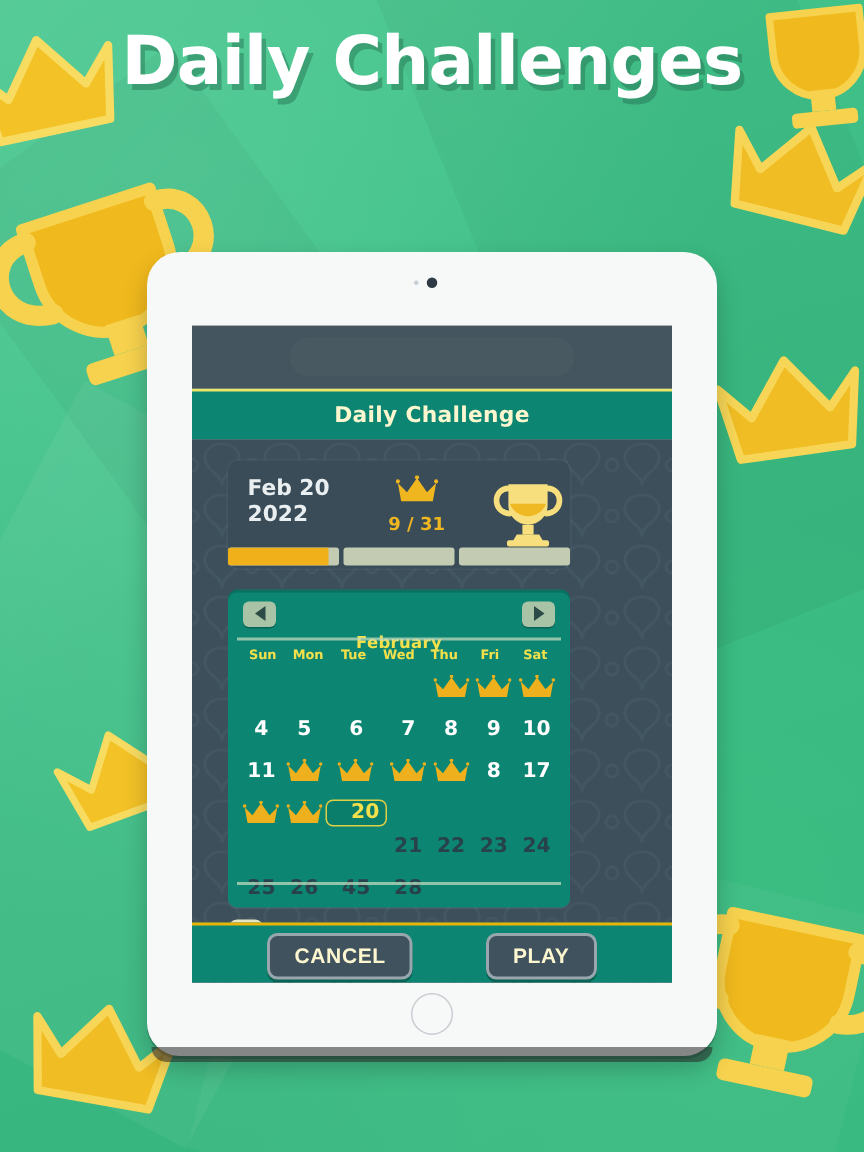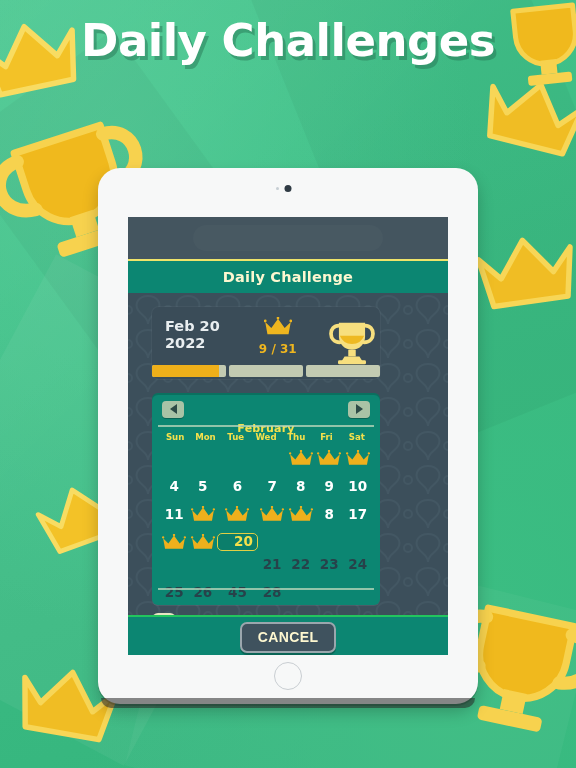--- a/index.html
+++ b/index.html
@@ -129,21 +129,21 @@
   .push-box{
     width:24px;height:22px;border-radius:6px;background:#e6e5c2;
     display:flex;align-items:center;justify-content:center;
     box-shadow:0 1px 0 rgba(0,0,0,0.25);cursor:pointer;
   }
   .push-box i{display:block;width:14px;height:13px;border-radius:3px;background:#2dab82;}
   .push-label{margin-left:9px;color:#cdd6d6;font-size:8.6px;font-weight:bold;letter-spacing:0.3px;}
 
   
   .footer{
-    height:auto;background:#0c8672;border-top:2px solid #22c55e;
+    height:auto;background:#0c8672;border-top:2px solid #eab308;
     position:absolute;left:0;right:0;bottom:0;height:42px;
     display:flex;align-items:center;justify-content:space-around;padding:0 26px;box-sizing:border-box;
   }
   .btn{
     background:#3f525e;border:2px solid #9aa6ad;border-radius:7px;
     color:#fdf7d0;font-weight:bold;font-size:14px;letter-spacing:0.4px;
     padding:5px 16px 6px 16px;cursor:pointer;
     box-shadow:0 2px 0 rgba(0,0,0,0.25);
   }
 </style>
@@ -441,17 +441,18 @@
 
       <div class="push-row">
         <div class="push-box">
             <i></i>
           </div>
         <div class="push-label">PUSH-NOTIFICSTION</div>
       </div>
 
       <div class="footer">
         <button class="btn">CANCEL</button>
+        <button class="btn">PLAY</button>
       </div>
 
     </div>
   </div>
 </div>
 
 </body></html>

